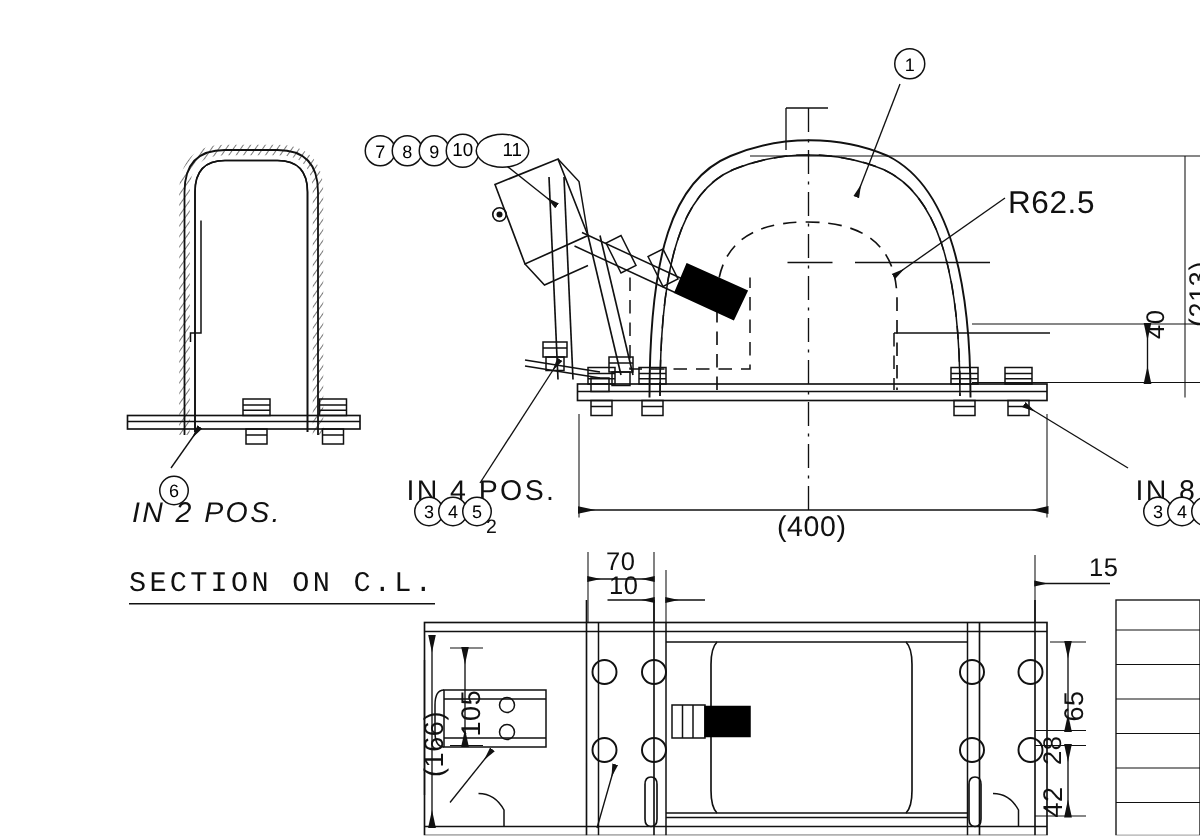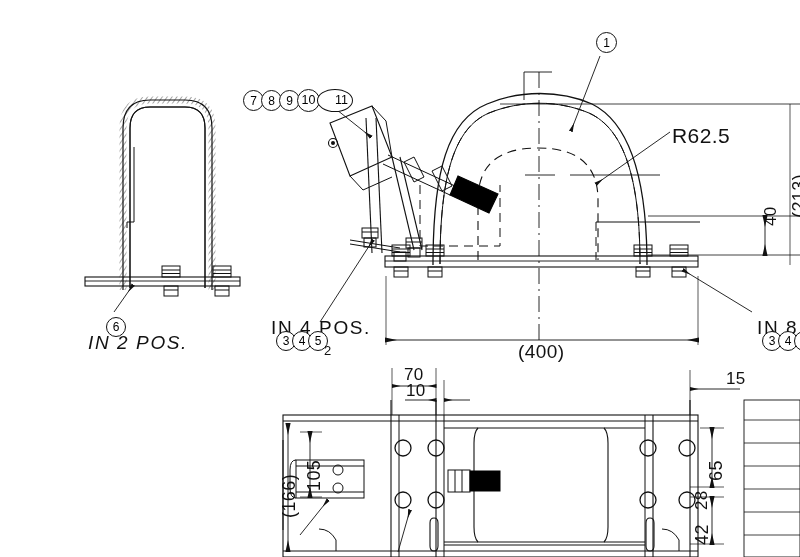--- a/index.html
+++ b/index.html
@@ -345,20 +345,21 @@
 </div>
 <div class="balloon b18" style="left:794px;top:331px;">
   
 </div>
 
 <div class="lbl dimtxt" style="left:672px;top:124px;font-size:21px;">R62.5</div>
 <div class="lbl dimtxt" style="left:518px;top:313px;font-size:19px;margin-top:28px;">(400)</div>
 <div class="lbl dimtxt rot90" style="left:789px;top:218px;font-size:18px;">(213)</div>
 <div class="lbl dimtxt rot90" style="left:761px;top:226px;font-size:17px;">40</div>
 
+<div class="lbl sectiontitle" style="left:86px;top:378px;">SECTION ON C.L.</div>
 
 <div class="lbl dimtxt" style="left:404px;top:365px;">70</div>
 <div class="lbl dimtxt" style="left:406px;top:381px;">10</div>
 <div class="lbl dimtxt" style="left:726px;top:369px;text-align:center;">15</div>
 <div class="lbl dimtxt rot90" style="left:279px;top:518px;font-size:18px;">(166)</div>
 <div class="lbl dimtxt rot90" style="left:304px;top:491px;font-size:18px;">105</div>
 <div class="lbl dimtxt rot90" style="left:706px;top:481px;font-size:18px;">65</div>
 <div class="lbl dimtxt rot90" style="left:692px;top:510px;font-size:17px;">28</div>
 <div class="lbl dimtxt rot90" style="left:692px;top:545px;font-size:18px;">42</div>
 

